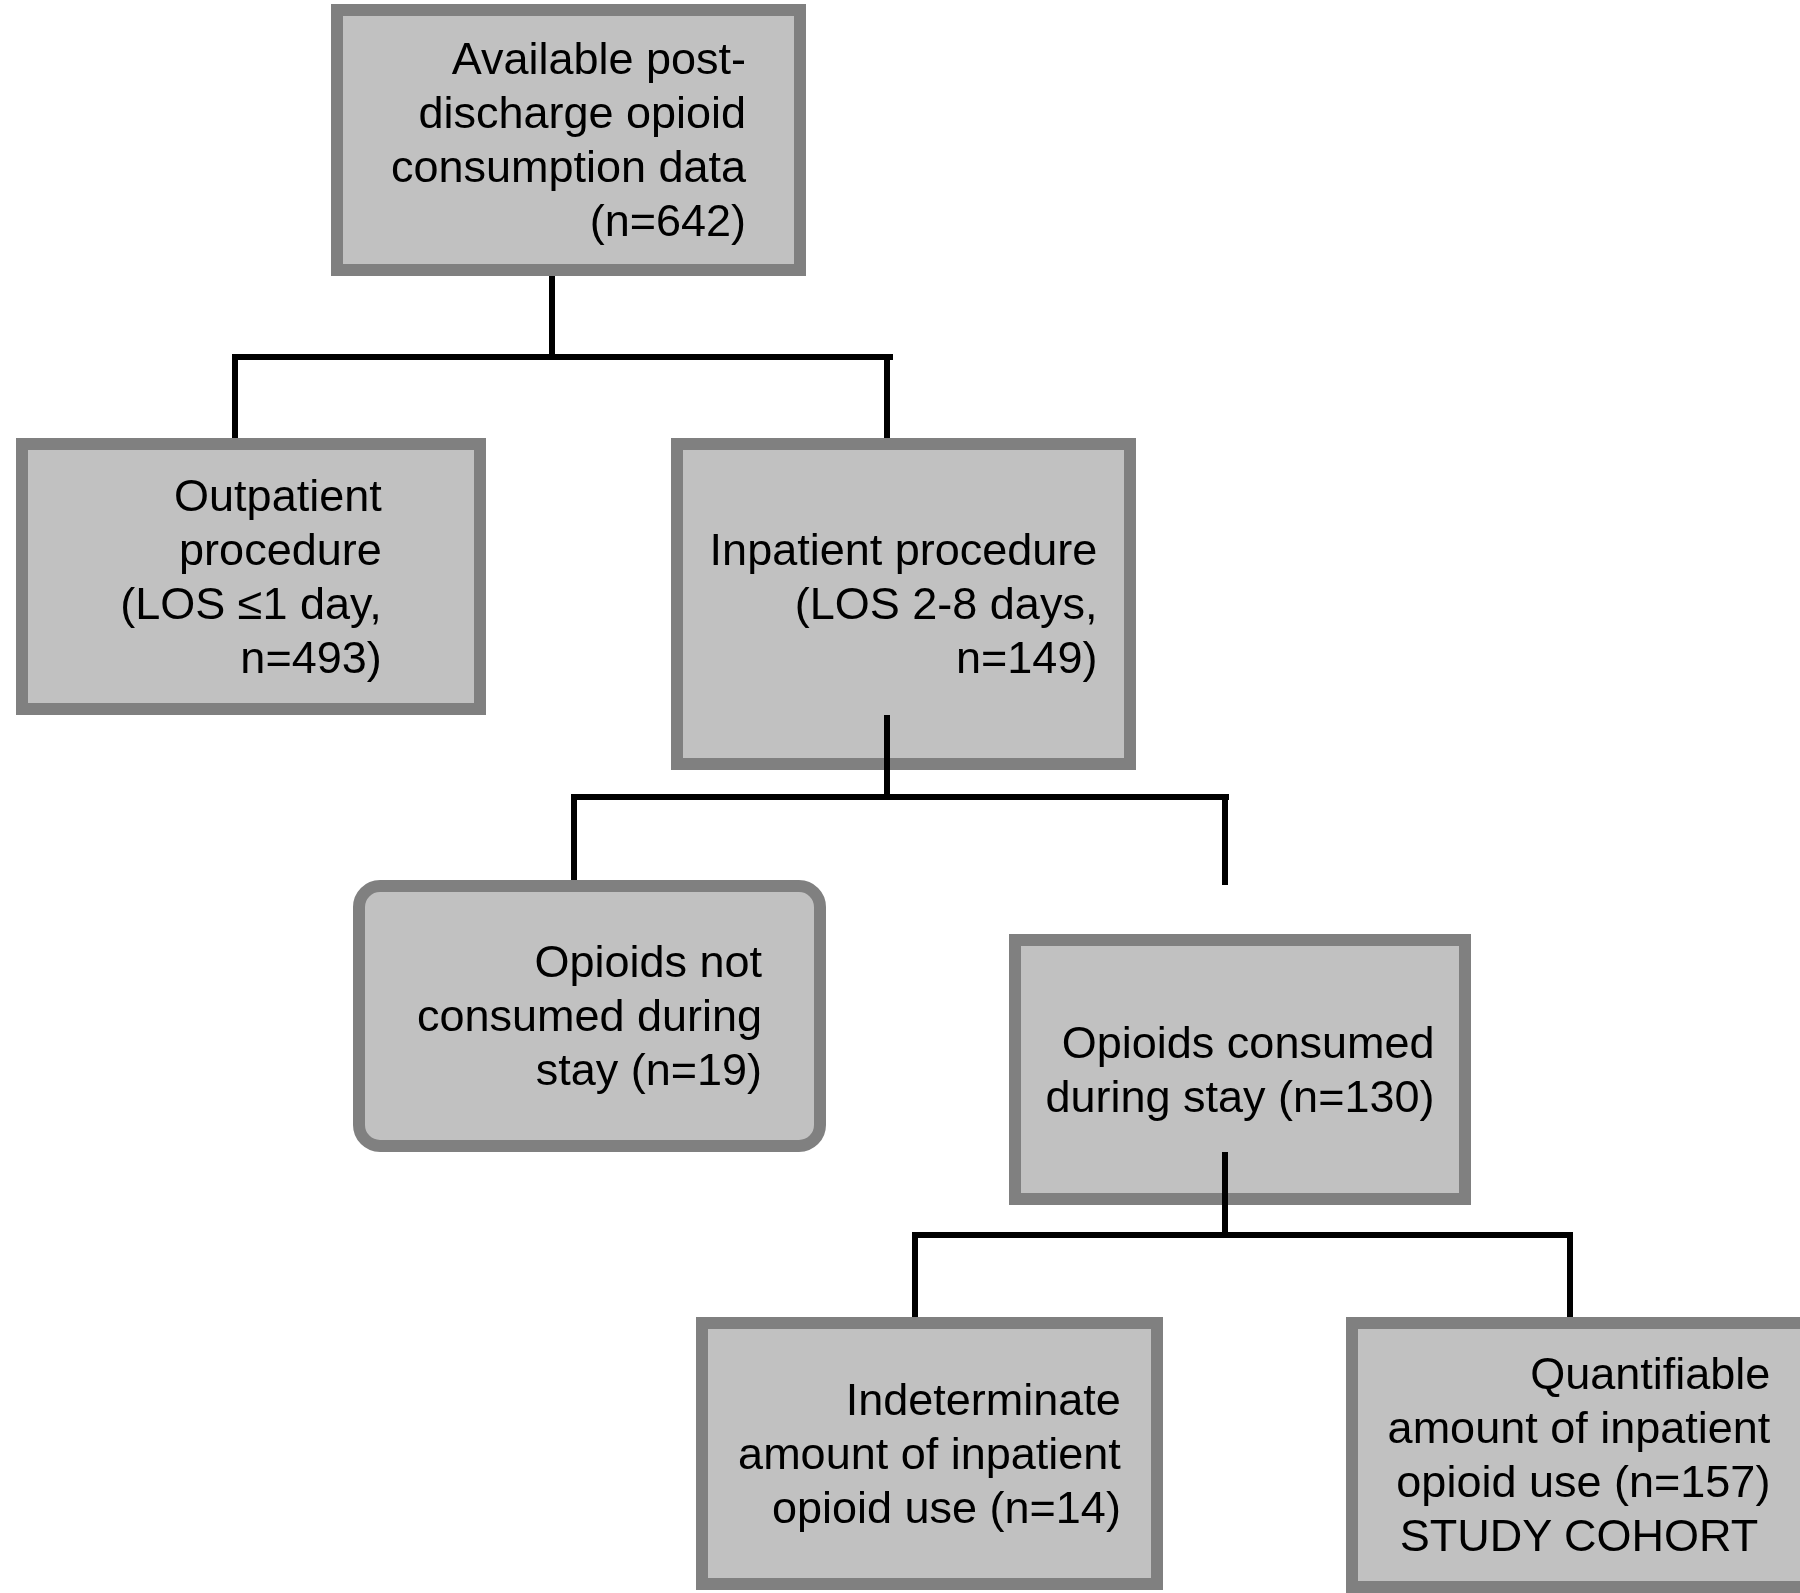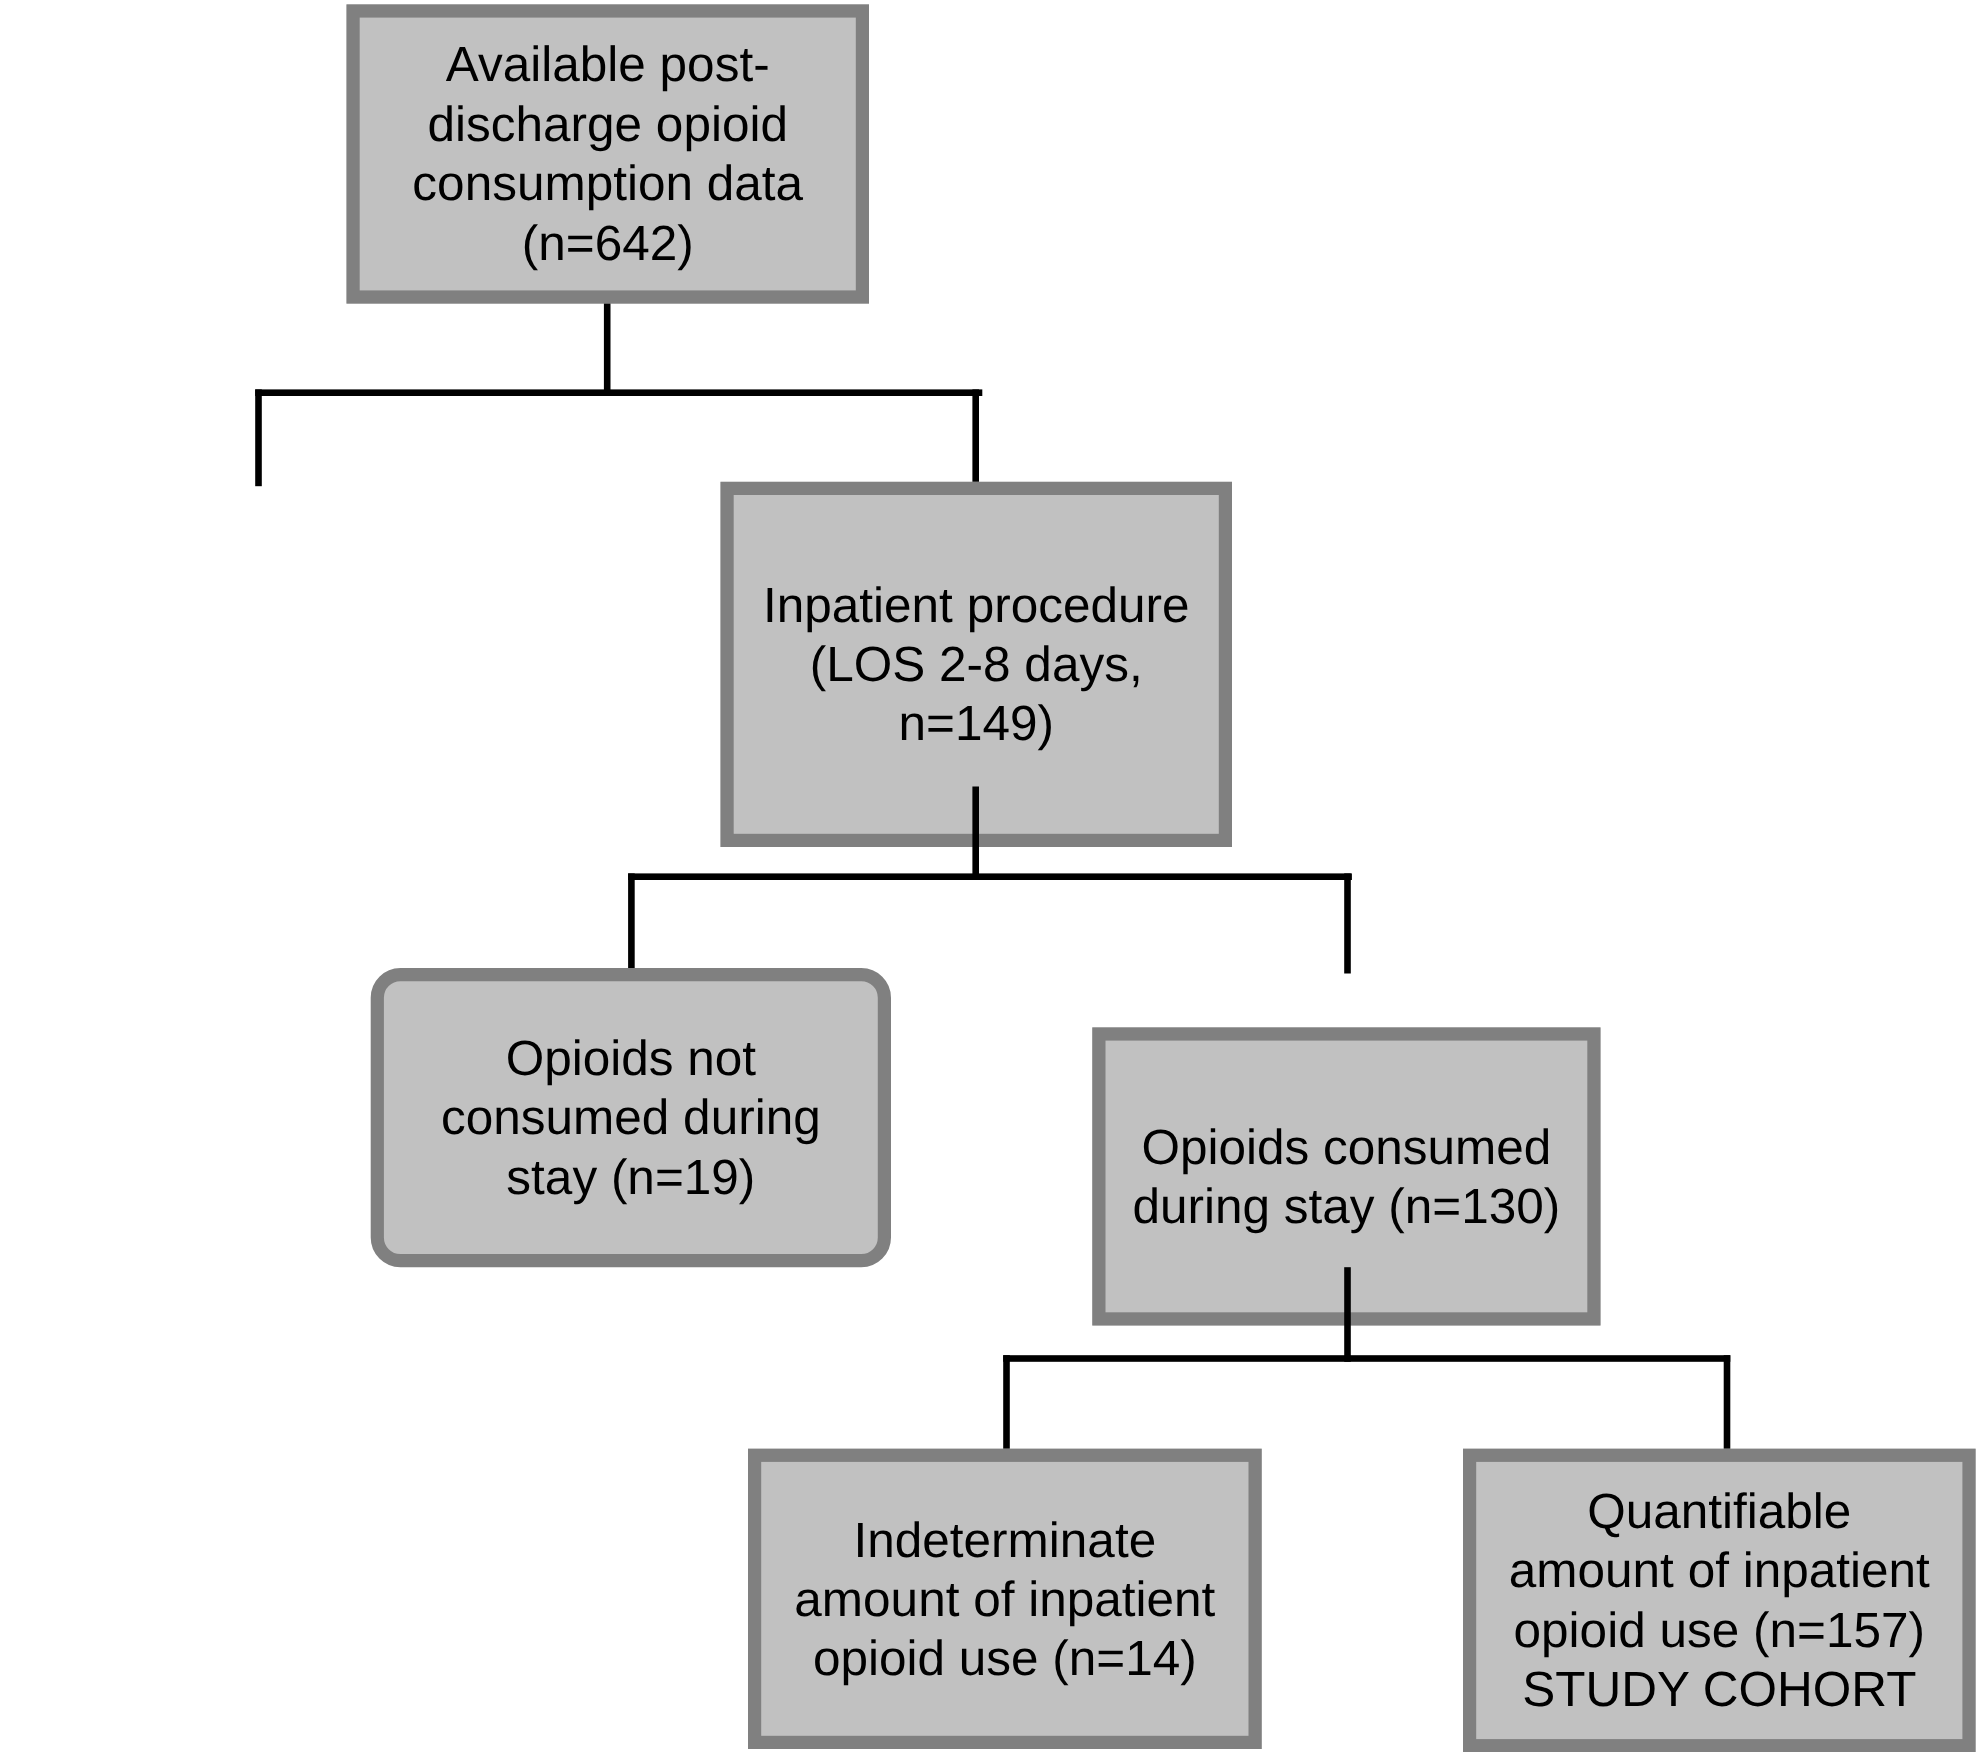--- a/index.html
+++ b/index.html
@@ -21,21 +21,22 @@
     overflow: hidden;
   }
   .box {
     position: absolute;
     background: var(--box-fill);
     border: 12px solid var(--box-border);
     display: flex;
     flex-direction: column;
     align-items: center;
     justify-content: center;
-    text-align: center;
+    text-align: right;
+    margin-left: 16px;
   }
   .box-text {
     white-space: pre-line;
     font-size: 45px;
     line-height: 1.2;
     color: var(--text);
   }
   .box-text.emphasis {
     font-weight: normal;
   }
@@ -77,20 +78,26 @@
 discharge opioid
 consumption data
 (n=642)</span>
   </div>
 
   <div class="line" id="v-top"></div>
   <div class="line" id="h-row1"></div>
   <div class="line" id="v-row1-left"></div>
   <div class="line" id="v-row1-right"></div>
 
+  <div class="box" id="box-outpatient">
+    <span class="box-text">Outpatient
+procedure
+(LOS ≤1 day,
+n=493)</span>
+  </div>
   <div class="box" id="box-inpatient">
     <span class="box-text">Inpatient procedure
 (LOS 2-8 days,
 n=149)</span>
   </div>
 
   <div class="line" id="v-inpatient"></div>
   <div class="line" id="h-row2"></div>
   <div class="line" id="v-row2-left"></div>
   <div class="line" id="v-row2-right"></div>

